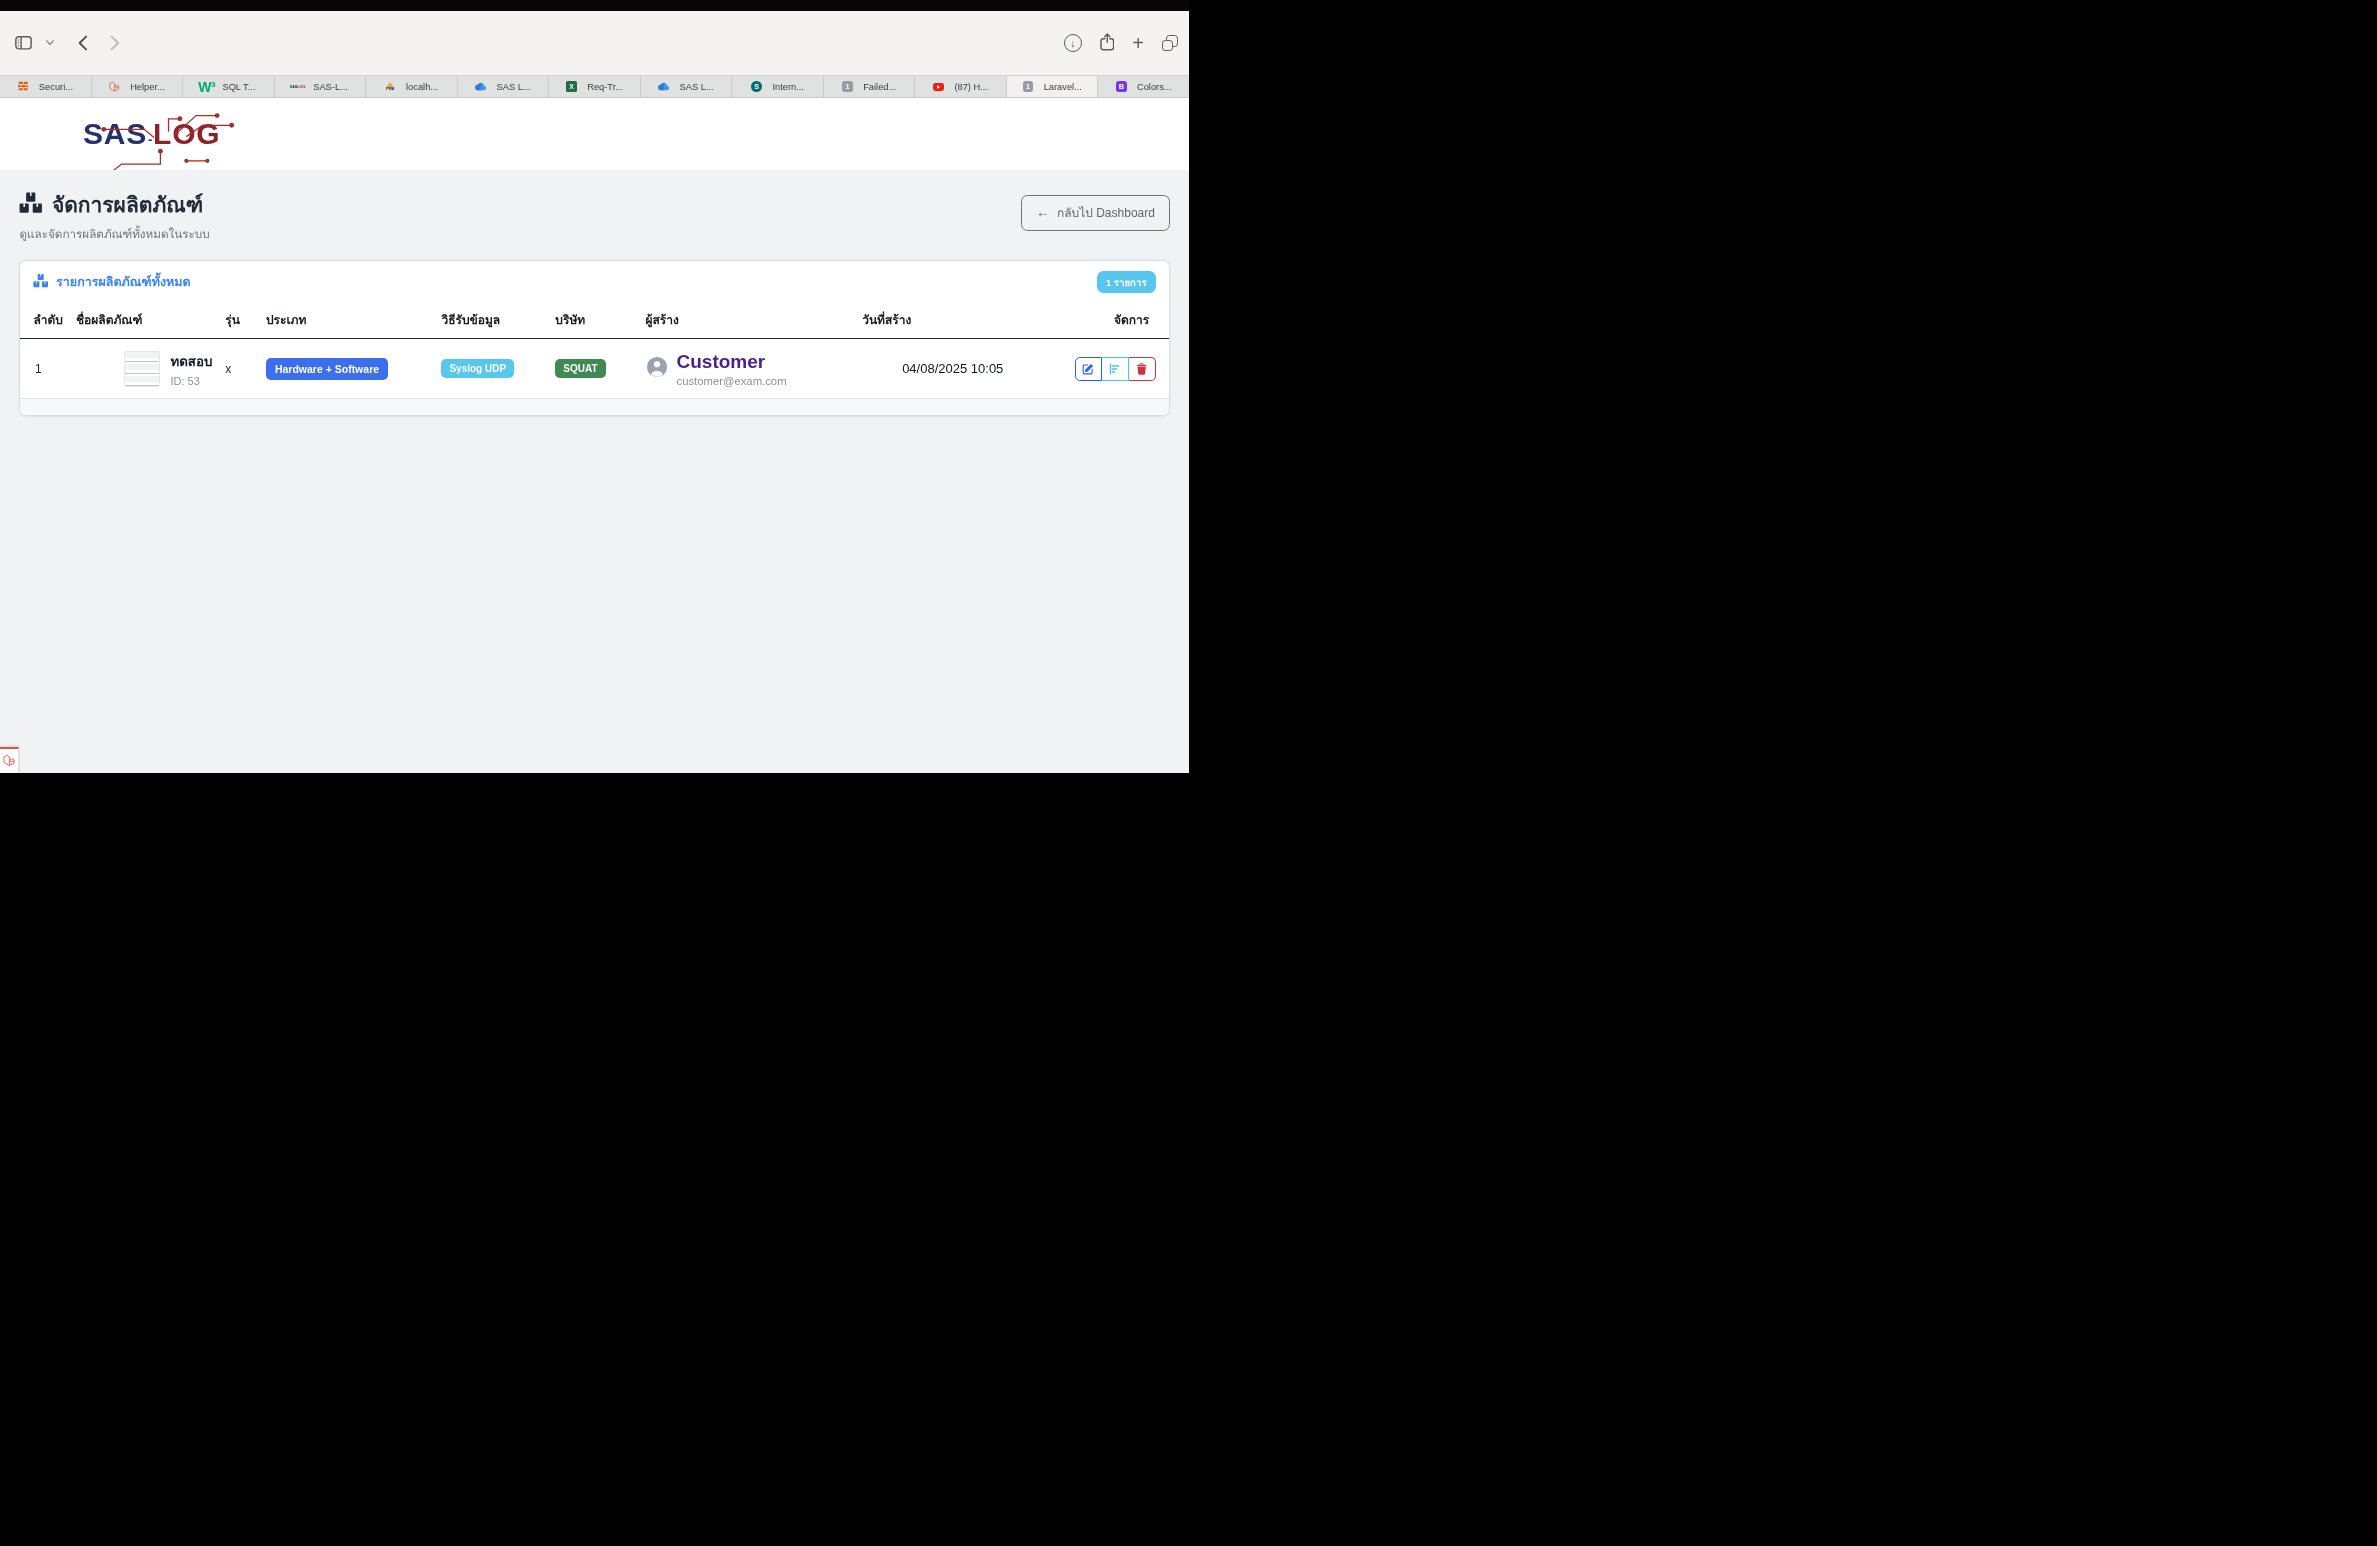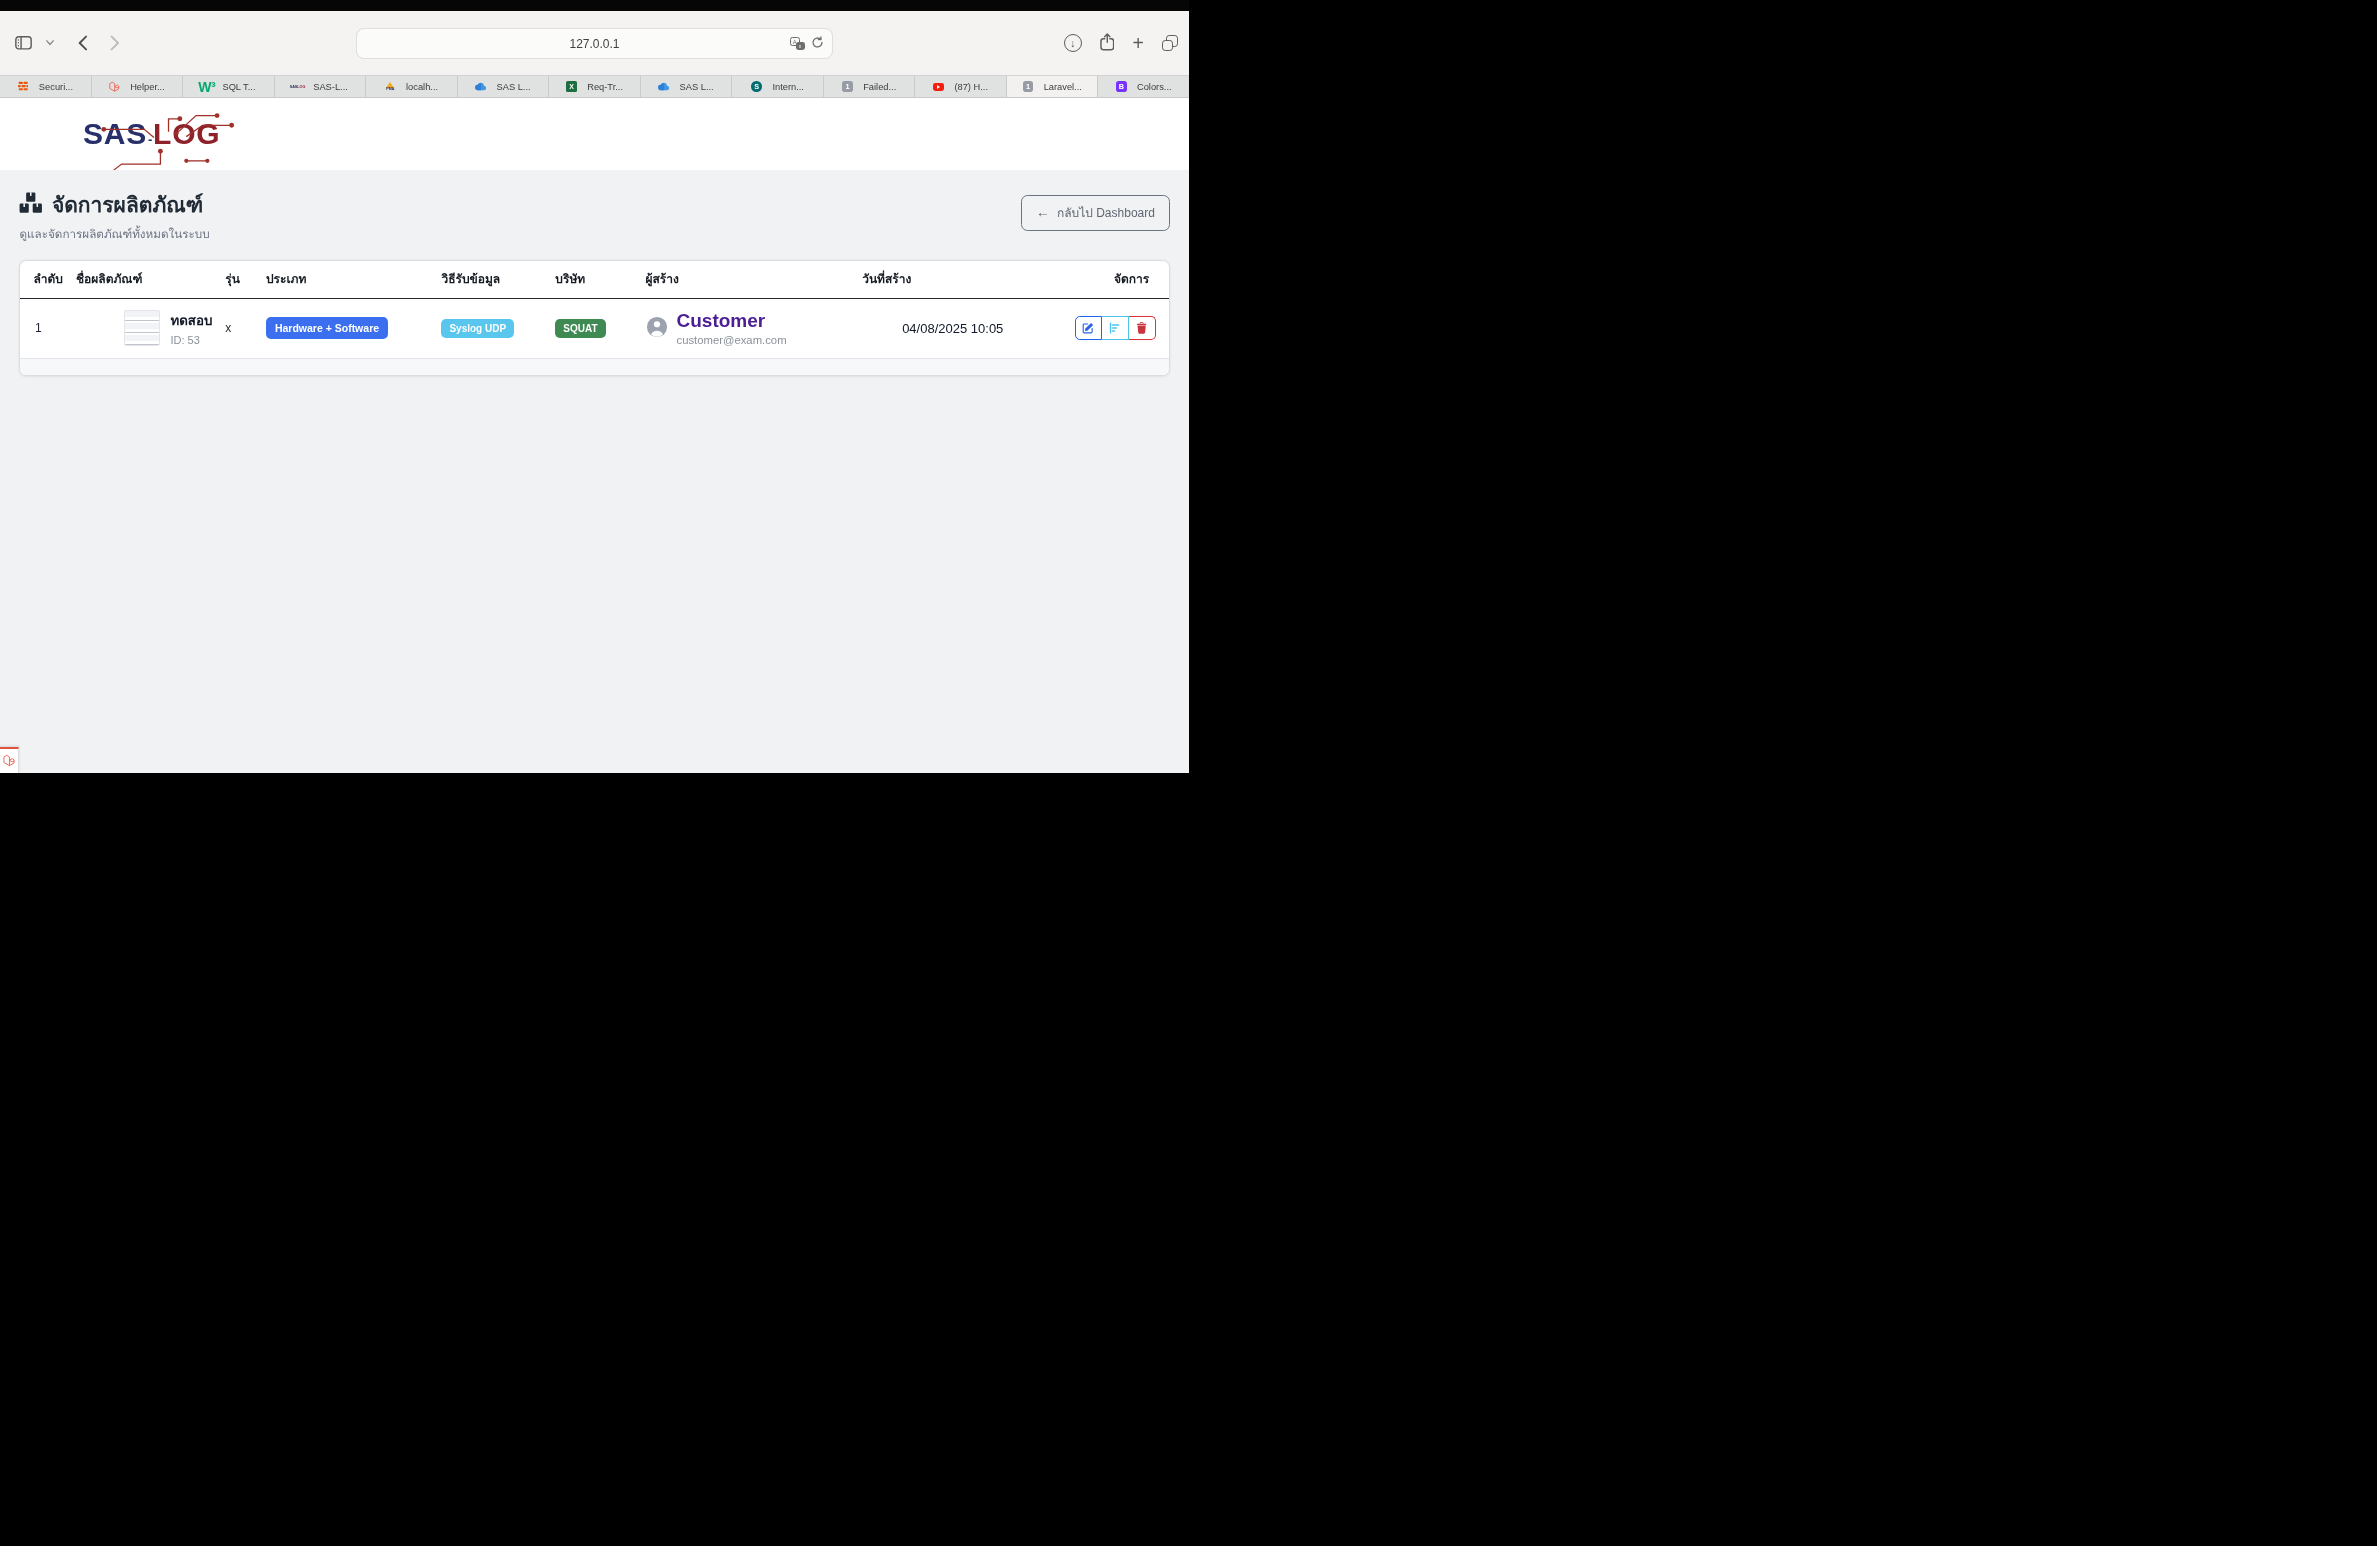--- a/index.html
+++ b/index.html
@@ -138,35 +138,20 @@
             <polyline points="10,2 2,10 10,18" fill="none" stroke="#4f4f4f" stroke-width="2.4" stroke-linecap="round" stroke-linejoin="round"></polyline>
           </svg>
       </span>
       <span class="tb-ico">
         <svg width="9.7" height="16" viewBox="0 0 12 20">
             <polyline points="2,2 10,10 2,18" fill="none" stroke="#bdbcba" stroke-width="2.4" stroke-linecap="round" stroke-linejoin="round"></polyline>
           </svg>
       </span>
     </div>
 
-    <div class="urlbar">
-      <span class="url-text">127.0.0.1</span>
-      <span class="url-icons">
-        <span class="translate-ico">
-          <span class="bub-a">A</span>
-          <span class="bub-b">x</span>
-        </span>
-        <span>
-          <svg width="13" height="13" viewBox="0 0 16 16">
-              <path d="M13.5 8a5.5 5.5 0 1 1-1.6-3.9" fill="none" stroke="#6d6d6d" stroke-width="1.6" stroke-linecap="round"></path>
-              <polyline points="12.2,1.2 12.2,4.4 9,4.4" fill="none" stroke="#6d6d6d" stroke-width="1.6" stroke-linecap="round" stroke-linejoin="round"></polyline>
-            </svg>
-        </span>
-      </span>
-    </div>
 
     <div class="tb-right">
       <span class="dl-circle">
           <span>↓</span>
         </span>
       <span>
         <svg width="14.6" height="18" viewBox="0 0 18 22">
             <rect x="1.2" y="7" width="15.6" height="13.5" rx="3" fill="none" stroke="#5d5d5d" stroke-width="1.8"></rect>
             <line x1="9" y1="12" x2="9" y2="1.6" stroke="#f4f3f1" stroke-width="5"></line>
             <line x1="9" y1="12" x2="9" y2="1.6" stroke="#5d5d5d" stroke-width="1.8"></line>
@@ -334,20 +319,40 @@
         </div>
         <div class="ph-sub">ดูและจัดการผลิตภัณฑ์ทั้งหมดในระบบ</div>
       </div>
       <button class="back-btn">
         <span class="arr">←</span>
         <span>กลับไป Dashboard</span>
       </button>
     </div>
 
     <div class="card">
+      <div class="card-head">
+        <span class="card-title">
+          <span>
+            <svg width="15.4" height="15.4" viewBox="0 0 24 24">
+                <g fill="#3b82f6">
+                  <path d="M8.5 1.5h7a1.2 1.2 0 0 1 1.2 1.2v7a1.2 1.2 0 0 1-1.2 1.2h-7a1.2 1.2 0 0 1-1.2-1.2v-7A1.2 1.2 0 0 1 8.5 1.5z"></path>
+                  <path d="M1.8 12.8h7a1.2 1.2 0 0 1 1.2 1.2v7a1.2 1.2 0 0 1-1.2 1.2h-7A1.2 1.2 0 0 1 .6 21v-7a1.2 1.2 0 0 1 1.2-1.2z"></path>
+                  <path d="M15.2 12.8h7a1.2 1.2 0 0 1 1.2 1.2v7a1.2 1.2 0 0 1-1.2 1.2h-7A1.2 1.2 0 0 1 14 21v-7a1.2 1.2 0 0 1 1.2-1.2z"></path>
+                </g>
+                <g stroke="#ffffff" stroke-width="1.6">
+                  <line x1="12" y1="1.2" x2="12" y2="5"></line>
+                  <line x1="5.3" y1="12.5" x2="5.3" y2="16.3"></line>
+                  <line x1="18.7" y1="12.5" x2="18.7" y2="16.3"></line>
+                </g>
+              </svg>
+          </span>
+          <span>รายการผลิตภัณฑ์ทั้งหมด</span>
+        </span>
+        <span class="count-badge">1 รายการ</span>
+      </div>
 
       <table class="products">
         <colgroup>
           <col style="width:4.2%">
             <col style="width:12.6%">
             <col style="width:3.6%">
             <col style="width:15.8%">
             <col style="width:10.2%">
             <col style="width:8%">
             <col style="width:19.2%">

